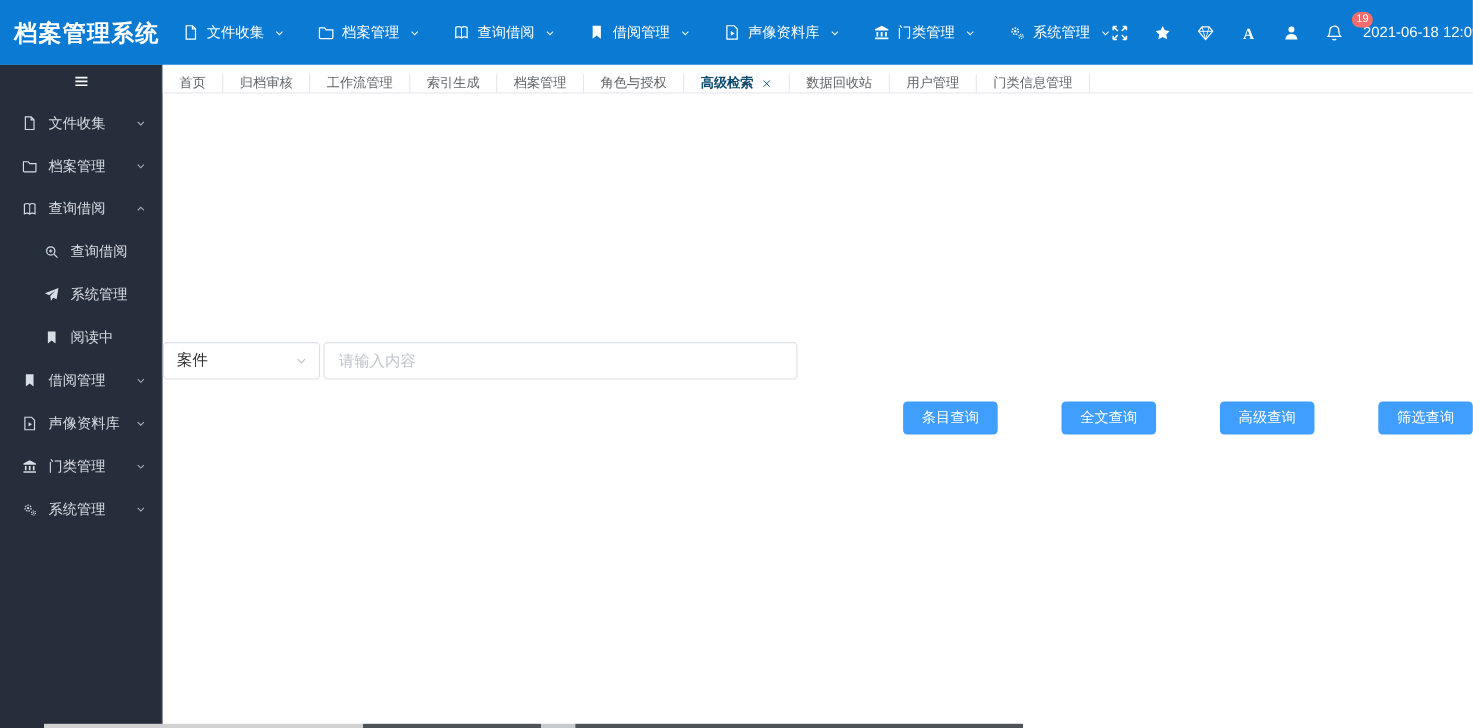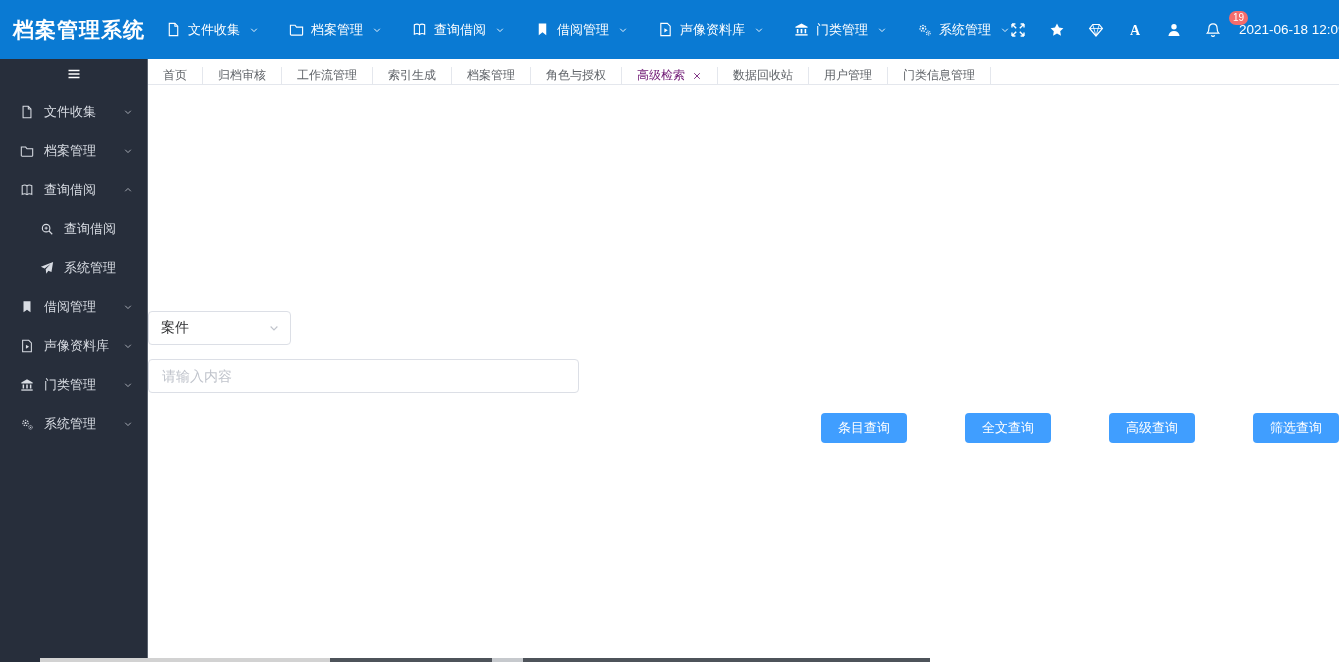--- a/index.html
+++ b/index.html
@@ -39,26 +39,26 @@
   .sitem .chev { margin-left:auto; margin-right:14px; opacity:.75; }
   .ssub { padding-left:40px; }
 
   .content { flex:1; min-width:0; display:flex; flex-direction:column; background:#fff; position:relative; }
 
   
   .tabbar { height:26px; display:flex; align-items:flex-end; border-bottom:1px solid #e4e7ed;
             background:#fff; font-size:12px; color:#5f6368; }
   .tab { display:flex; align-items:center; padding:0 15px; border-right:1px solid #e4e7ed;
          cursor:pointer; gap:7px; white-space:nowrap; }
-  .tab.active { color:#701a75; }
+  .tab.active { color:#0c4a6e;font-weight:bold; }
   .tab .close { width:10px; height:10px; display:inline-flex; }
   .tab .close svg { width:100%; height:100%; }
 
   
-  .search-row { margin-top:226px; display:flex; justify-content:flex-start; gap:14px;flex-direction:column; }
+  .search-row { margin-top:226px; display:flex; justify-content:flex-start; gap:3px; }
   .sel { width:143px; height:34px; border:1px solid #dcdfe6; border-radius:4px; background:#fff;
          display:flex; align-items:center; padding:0 10px 0 12px; font-size:14px; color:#303133; cursor:pointer; }
   .sel .selchev { margin-left:auto; width:12px; height:12px; color:#c0c4cc; display:inline-flex; }
   .sel .selchev svg { width:100%; height:100%; }
   .inp { width:431px; height:34px; border:1px solid #dcdfe6; border-radius:4px; padding:6px 13px;
          font-size:14px; color:#303133; outline:none; font-family:inherit; }
   .inp::placeholder { color:#c0c4cc; }
   .btn-row { margin-top:20px; display:flex; justify-content:flex-end; gap:58px; }
   .btn { width:86px; height:30px; background:#409eff; color:#fff; border:none; border-radius:4px;
          font-size:13px; cursor:pointer; font-family:inherit; }
@@ -294,20 +294,28 @@
         <span>查询借阅</span>
       </div>
       <div class="sitem ssub">
         <span class="ico">
             <svg viewBox="0 0 16 16">
               <path d="M15 1L1 6.5l4.2 2L12 3.5 6.5 9.3l.7 5.2 2.3-3.5 3.6 1.7z" fill="currentColor"></path>
             </svg>
           </span>
         <span>系统管理</span>
       </div>
+      <div class="sitem ssub">
+        <span class="ico">
+            <svg viewBox="0 0 16 16">
+              <path d="M4 1.5h8V14l-4-3-4 3z" fill="currentColor"></path>
+            </svg>
+          </span>
+        <span>阅读中</span>
+      </div>
       <div class="sitem">
         <span class="ico">
             <svg viewBox="0 0 16 16">
               <path d="M4 1.5h8V14l-4-3-4 3z" fill="currentColor"></path>
             </svg>
           </span>
         <span>借阅管理</span>
         <span class="chev">
             <svg viewBox="0 0 16 16">
               <path d="M3.5 6l4.5 4.5L12.5 6" fill="none" stroke="currentColor" stroke-width="1.5"></path>

